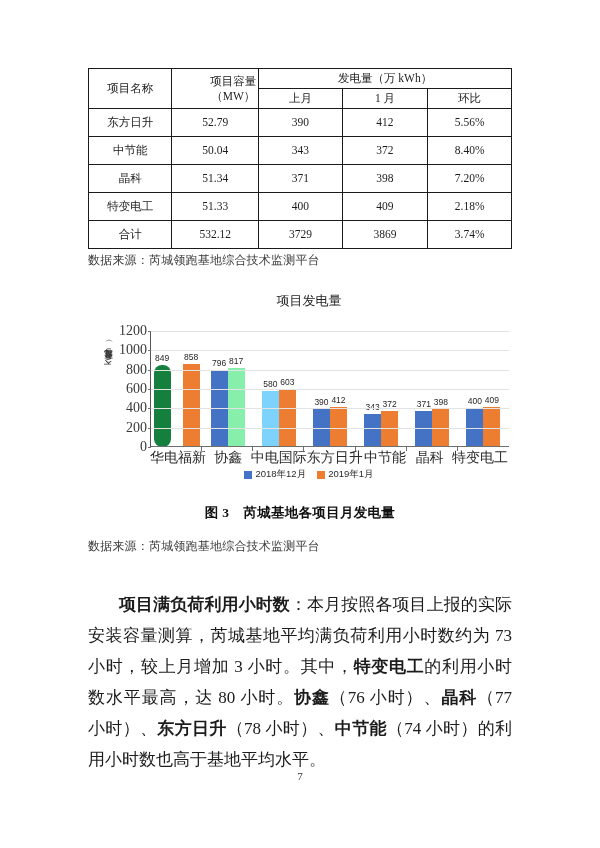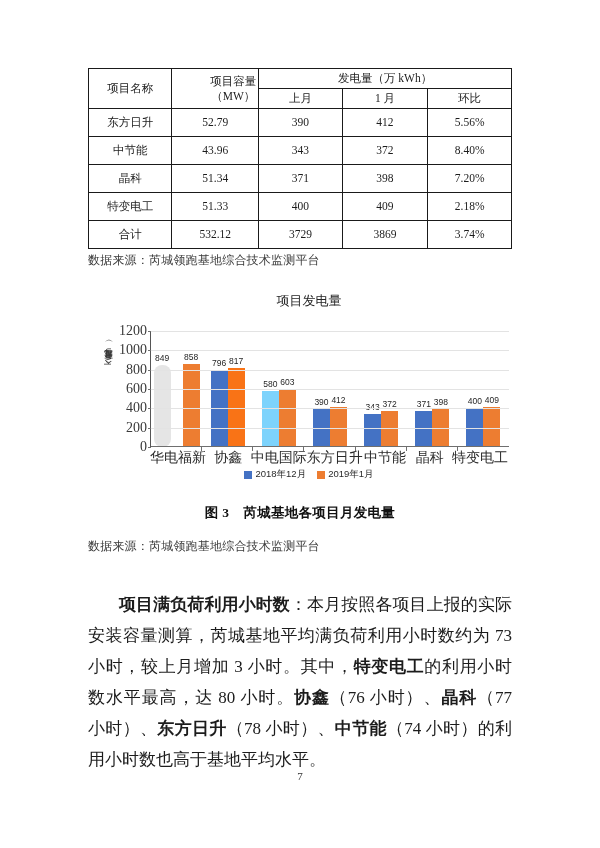--- a/index.html
+++ b/index.html
@@ -266,21 +266,21 @@
       <tbody>
         <tr class="body-row">
           <td>东方日升</td>
           <td>52.79</td>
           <td>390</td>
           <td>412</td>
           <td>5.56%</td>
         </tr>
         <tr class="body-row">
           <td>中节能</td>
-          <td>43.96</td>
+          <td>50.04</td>
           <td>343</td>
           <td>372</td>
           <td>8.40%</td>
         </tr>
         <tr class="body-row">
           <td>晶科</td>
           <td>51.34</td>
           <td>371</td>
           <td>398</td>
           <td>7.20%</td>
@@ -305,33 +305,33 @@
 
   <div class="source-note" id="src1">数据来源：芮城领跑基地综合技术监测平台</div>
 
   <div class="chart-block">
     <div class="chart-title">项目发电量</div>
     <div class="ylabel">月发电量（万kWh）</div>
 
     <div class="plot" id="plot">
       <div class="groups" id="groups">
           <div class="group">
-            <div class="bar b1" style="height: 82.07px; background: #e5e5e5; border-radius: 8px;">
+            <div class="bar b1" style="height: 82.07px; background: #15803d; border-radius: 8px;">
               <span class="lbl">849</span>
             </div>
             <div class="bar b2" style="height: 82.94px; background: rgb(237, 125, 49); margin-left: 12px;">
               <span class="lbl">858</span>
             </div>
             <span class="sep"></span>
           </div>
           <div class="group">
             <div class="bar b1" style="height: 76.9467px; background: rgb(68, 114, 196);">
               <span class="lbl">796</span>
             </div>
-            <div class="bar b2" style="height: 78.9767px; background: #f97316;">
+            <div class="bar b2" style="height: 78.9767px; background: #86efac;">
               <span class="lbl">817</span>
             </div>
             <span class="sep"></span>
           </div>
           <div class="group">
             <div class="bar b1" style="height: 56.0667px; background: #7dd3fc;">
               <span class="lbl">580</span>
             </div>
             <div class="bar b2" style="height: 58.29px; background: rgb(237, 125, 49);">
               <span class="lbl">603</span>

